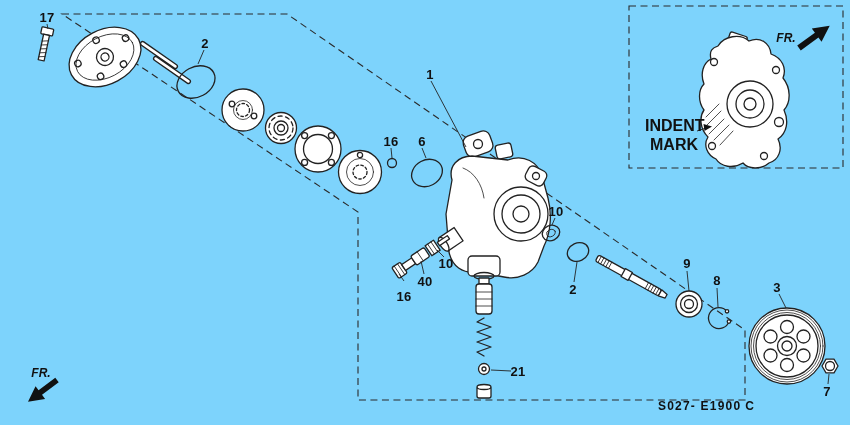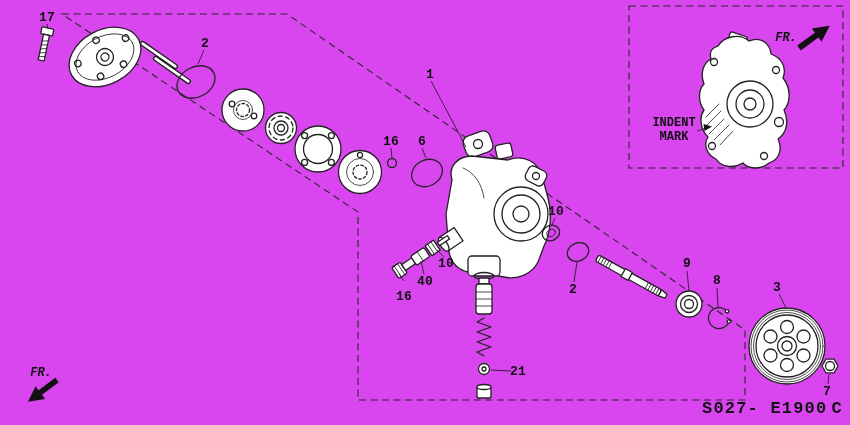--- a/index.html
+++ b/index.html
@@ -1,32 +1,32 @@
 <!DOCTYPE html>
 <html><head>
 <meta charset="utf-8">
 <style>
   html,body{margin:0;padding:0;background:#fff;}
-  .stage{position:relative;width:850px;height:425px;background:#d946ef;overflow:hidden;
-         font-family:Liberation Mono, monospace;color:#111;}
+  .stage{position:relative;width:850px;height:425px;background:#7dd3fc;overflow:hidden;
+         font-family:Liberation Sans, sans-serif;color:#111;}
   .stage svg{position:absolute;left:0;top:0;}
   
   .p{fill:none;stroke:#222;stroke-width:1.3;stroke-linecap:round;stroke-linejoin:round;}
   .pf{fill:#ffffff;stroke:#222;stroke-width:1.3;stroke-linecap:round;stroke-linejoin:round;}
   .thin{stroke-width:0.8;}
   .dash{fill:none;stroke:#2a2a2a;stroke-width:1.1;stroke-dasharray:7 4.5;}
   .leader{fill:none;stroke:#222;stroke-width:0.9;}
   .solid{fill:#111;stroke:none;}
   
   .callout{position:absolute;transform:translate(-50%,-50%);font-size:13px;font-weight:600;
            letter-spacing:.3px;white-space:nowrap;}
-  .indent-label{position:absolute;text-align:center;font-size:12px;font-weight:600;line-height:1.2;}
+  .indent-label{position:absolute;text-align:center;font-size:16px;font-weight:600;line-height:1.2;}
   .indent-label span{display:block;}
   .fr-label{position:absolute;transform:translate(-50%,-50%);font-size:12px;font-weight:700;font-style:italic;}
-  .diagram-code{position:absolute;font-size:17px;font-weight:700;letter-spacing:1.2px;white-space:nowrap;margin-left:44px;}
+  .diagram-code{position:absolute;font-size:12px;font-weight:700;letter-spacing:1.2px;white-space:nowrap;}
   .diagram-code .suffix{margin-left:4px;}
 </style>
 </head>
 <body>
 
 <div class="stage">
 
   <svg viewBox="0 0 850 425" width="850" height="425">
 
     <polygon class="dash" points="62,14 287,14 745,330 745,400 358,400 358,212"></polygon>

